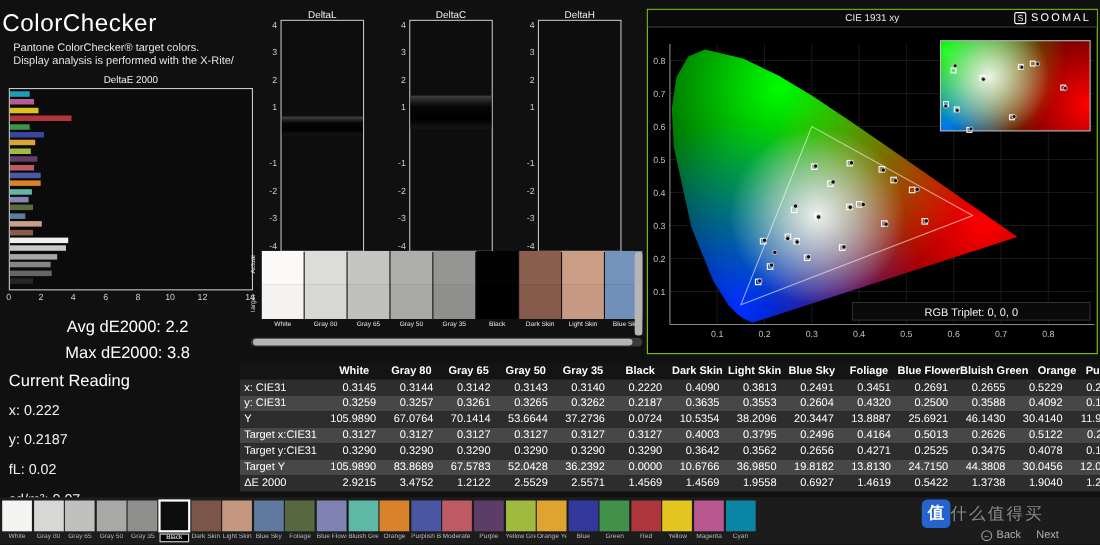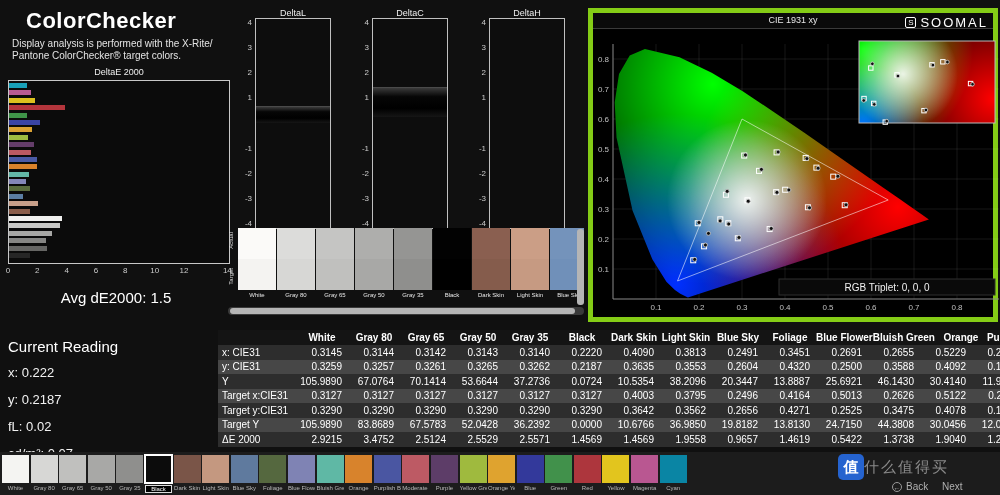--- a/index.html
+++ b/index.html
@@ -1,21 +1,21 @@
 <!DOCTYPE html>
 <html><head>
 <meta charset="utf-8">
 <style>
   *{margin:0;padding:0;box-sizing:border-box;}
   html,body{width:1000px;height:495px;background:#101010;overflow:hidden;
     font-family:"Liberation Sans",sans-serif;color:#fff;position:relative;}
   .abs{position:absolute;}
 
   
-  #page-title{left:26px;top:8px;font-size:22px;font-weight:700;letter-spacing:.5px;}
+  #page-title{left:2px;top:8px;font-size:22px;font-weight:400;letter-spacing:.5px;}
   #subtitle{left:12px;top:38px;font-size:10px;color:#e3e3e3;line-height:12px;}
 
   
   #de-title{left:8px;top:67px;width:222px;text-align:center;font-size:9px;color:#eee;}
   #de-box{left:8px;top:80px;width:222px;height:184px;border:1px solid #c8c8c8;background:#0b0b0b;padding-top:2px;overflow:hidden;}
   .de-bar{height:5px;margin-bottom:2.4px;}
   #de-xticks{left:8px;top:266px;width:222px;height:10px;}
   #de-xticks span{position:absolute;top:0;transform:translateX(-50%);font-size:8px;color:#ccc;}
 
   #summary{left:0;top:286px;width:232px;text-align:center;font-size:15px;line-height:23px;color:#fff;}
@@ -37,26 +37,26 @@
   #rot-actual{top:4px;} #rot-target{top:40px;}
   #compare-swatches{position:absolute;left:10px;top:0;display:flex;}
   .cmp-col{flex:0 0 38px;width:38px;margin-right:1px;}
   .cmp-a,.cmp-t{height:31px;}
   .cmp-label{height:9px;font-size:6px;color:#e8e8e8;text-align:center;margin-top:2px;white-space:nowrap;overflow:hidden;}
   #hscroll{left:228px;top:307px;width:356px;height:8px;background:#3a3a3a;border-radius:4px;}
   #hscroll .thumb{position:absolute;left:2px;top:1px;width:97%;height:6px;background:#b5b5b5;border-radius:3px;}
   #vscroll{left:577px;top:229px;width:7px;height:76px;background:#b5b5b5;border-radius:3px;}
 
   
-  #cie-panel{left:588px;top:8px;width:410px;height:314px;background:#000;border:5px solid #84cc16;}
+  #cie-panel{left:588px;top:8px;width:410px;height:314px;background:#000;border:1px solid #84cc16;}
   #cie-header{position:relative;height:16px;background:#0a0a0a;border-bottom:1px solid #3a3a3a;}
   #cie-title{width:100%;text-align:center;font-size:9px;color:#e8e8e8;line-height:15px;}
   #soomal{position:absolute;right:5px;top:2px;display:flex;align-items:center;gap:4px;}
   #soomal .s-ico{width:11px;height:11px;border:1px solid #fff;border-radius:2px;font-size:8px;line-height:10px;text-align:center;color:#fff;}
-  #soomal .s-txt{font-size:13px;letter-spacing:2px;color:#fff;}
+  #soomal .s-txt{font-size:10px;letter-spacing:2px;color:#fff;}
   .cie-tick{font-size:8px;fill:#c0c0c0;}
   .cie-grid{stroke:rgba(255,255,255,0.09);stroke-width:1;}
   .cie-axis{stroke:#8a8a8a;stroke-width:1;}
   .cie-target{fill:none;stroke:#fff;stroke-width:1;}
   .cie-meas{fill:#101010;stroke:#cfcfcf;stroke-width:0.8;}
 
   
   #rtable{left:218px;top:330px;width:782px;overflow:hidden;font-size:10px;}
   .trow{display:flex;height:14.5px;align-items:center;width:806px;}
   .thead{height:15px;background:#141414;font-weight:bold;}
@@ -80,22 +80,22 @@
 
   #watermark{left:838px;top:454px;display:flex;align-items:center;z-index:5;}
   #wm-ico{width:26px;height:26px;border-radius:5px;background:#2563cf;color:#fff;font-size:15px;font-weight:bold;text-align:center;line-height:26px;}
   #wm-txt{margin-left:0;font-size:15px;font-weight:normal;color:#8f8f8f;letter-spacing:2px;opacity:.95;}
 </style>
 </head>
 <body>
 
 <div class="abs" id="page-title">ColorChecker</div>
 <div class="abs" id="subtitle">
+  <div>Pantone ColorChecker® target colors.</div>
   <div>Display analysis is performed with the X-Rite/</div>
-  <div>Pantone ColorChecker® target colors.</div>
 </div>
 
 <div class="abs" id="de-title">DeltaE 2000</div>
 <div class="abs" id="de-box">
     <div class="de-bar" style="width: 8%; background: rgb(24, 160, 184);"></div>
     <div class="de-bar" style="width: 10%; background: rgb(184, 91, 147);"></div>
     <div class="de-bar" style="width: 12%; background: rgb(221, 193, 30);"></div>
     <div class="de-bar" style="width: 25.3333%; background: rgb(180, 53, 60);"></div>
     <div class="de-bar" style="width: 8%; background: rgb(63, 148, 72);"></div>
     <div class="de-bar" style="width: 14%; background: rgb(58, 68, 165);"></div>
@@ -123,21 +123,22 @@
     <span style="left: 29.3333px;">2</span>
     <span style="left: 58.6667px;">4</span>
     <span style="left: 88px;">6</span>
     <span style="left: 117.333px;">8</span>
     <span style="left: 146.667px;">10</span>
     <span style="left: 176px;">12</span>
     <span style="left: 205.333px; margin-left: 14px;">14</span>
   </div>
 
 <div class="abs" id="summary">
-  <div>Avg dE2000: 1.5</div>
+  <div>Avg dE2000: 2.2</div>
+  <div>Max dE2000: 3.8</div>
 </div>
 
 <div class="abs" id="current-reading">
   <div id="cr-title">Current Reading</div>
   <div class="cr-line">x: 0.222</div>
   <div class="cr-line">y: 0.2187</div>
   <div class="cr-line">fL: 0.02</div>
   <div class="cr-line">cd/m²: 0.07</div>
 </div>
 
@@ -521,27 +522,27 @@
       <div class="tcell">13.8130</div>
       <div class="tcell">24.7150</div>
       <div class="tcell">44.3808</div>
       <div class="tcell">30.0456</div>
       <div class="tcell">12.0905</div>
     </div>
     <div class="trow dark">
       <div class="tlabel">ΔE 2000</div>
       <div class="tcell">2.9215</div>
       <div class="tcell">3.4752</div>
-      <div class="tcell">2.5124</div>
+      <div class="tcell">1.2122</div>
       <div class="tcell">2.5529</div>
       <div class="tcell">2.5571</div>
       <div class="tcell">1.4569</div>
       <div class="tcell">1.4569</div>
       <div class="tcell">1.9558</div>
-      <div class="tcell">0.9657</div>
+      <div class="tcell">0.6927</div>
       <div class="tcell">1.4619</div>
       <div class="tcell">0.5422</div>
       <div class="tcell">1.3738</div>
       <div class="tcell">1.9040</div>
       <div class="tcell">1.2101</div>
     </div>
   </div>
 
 <div class="abs" id="strip">
   <div id="strip-swatches">

